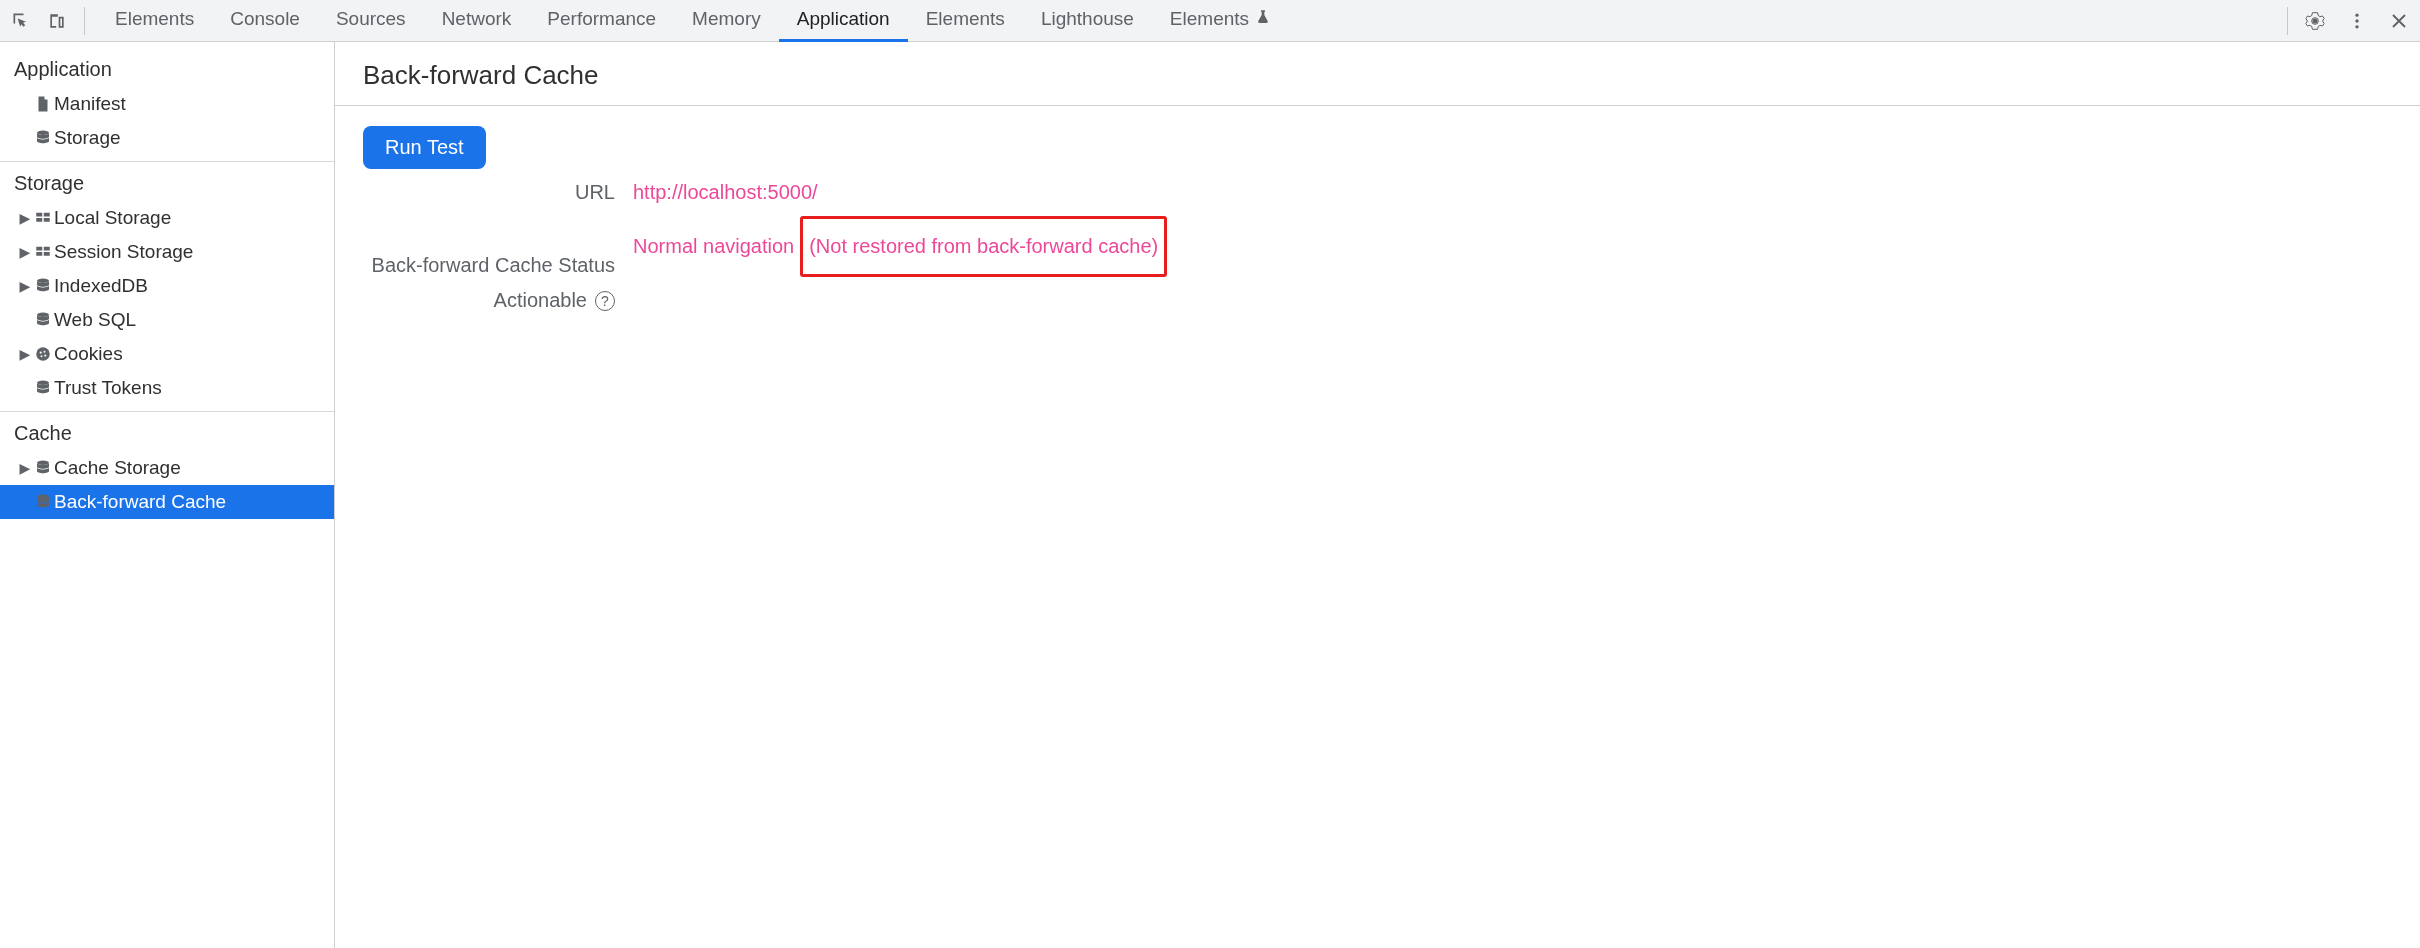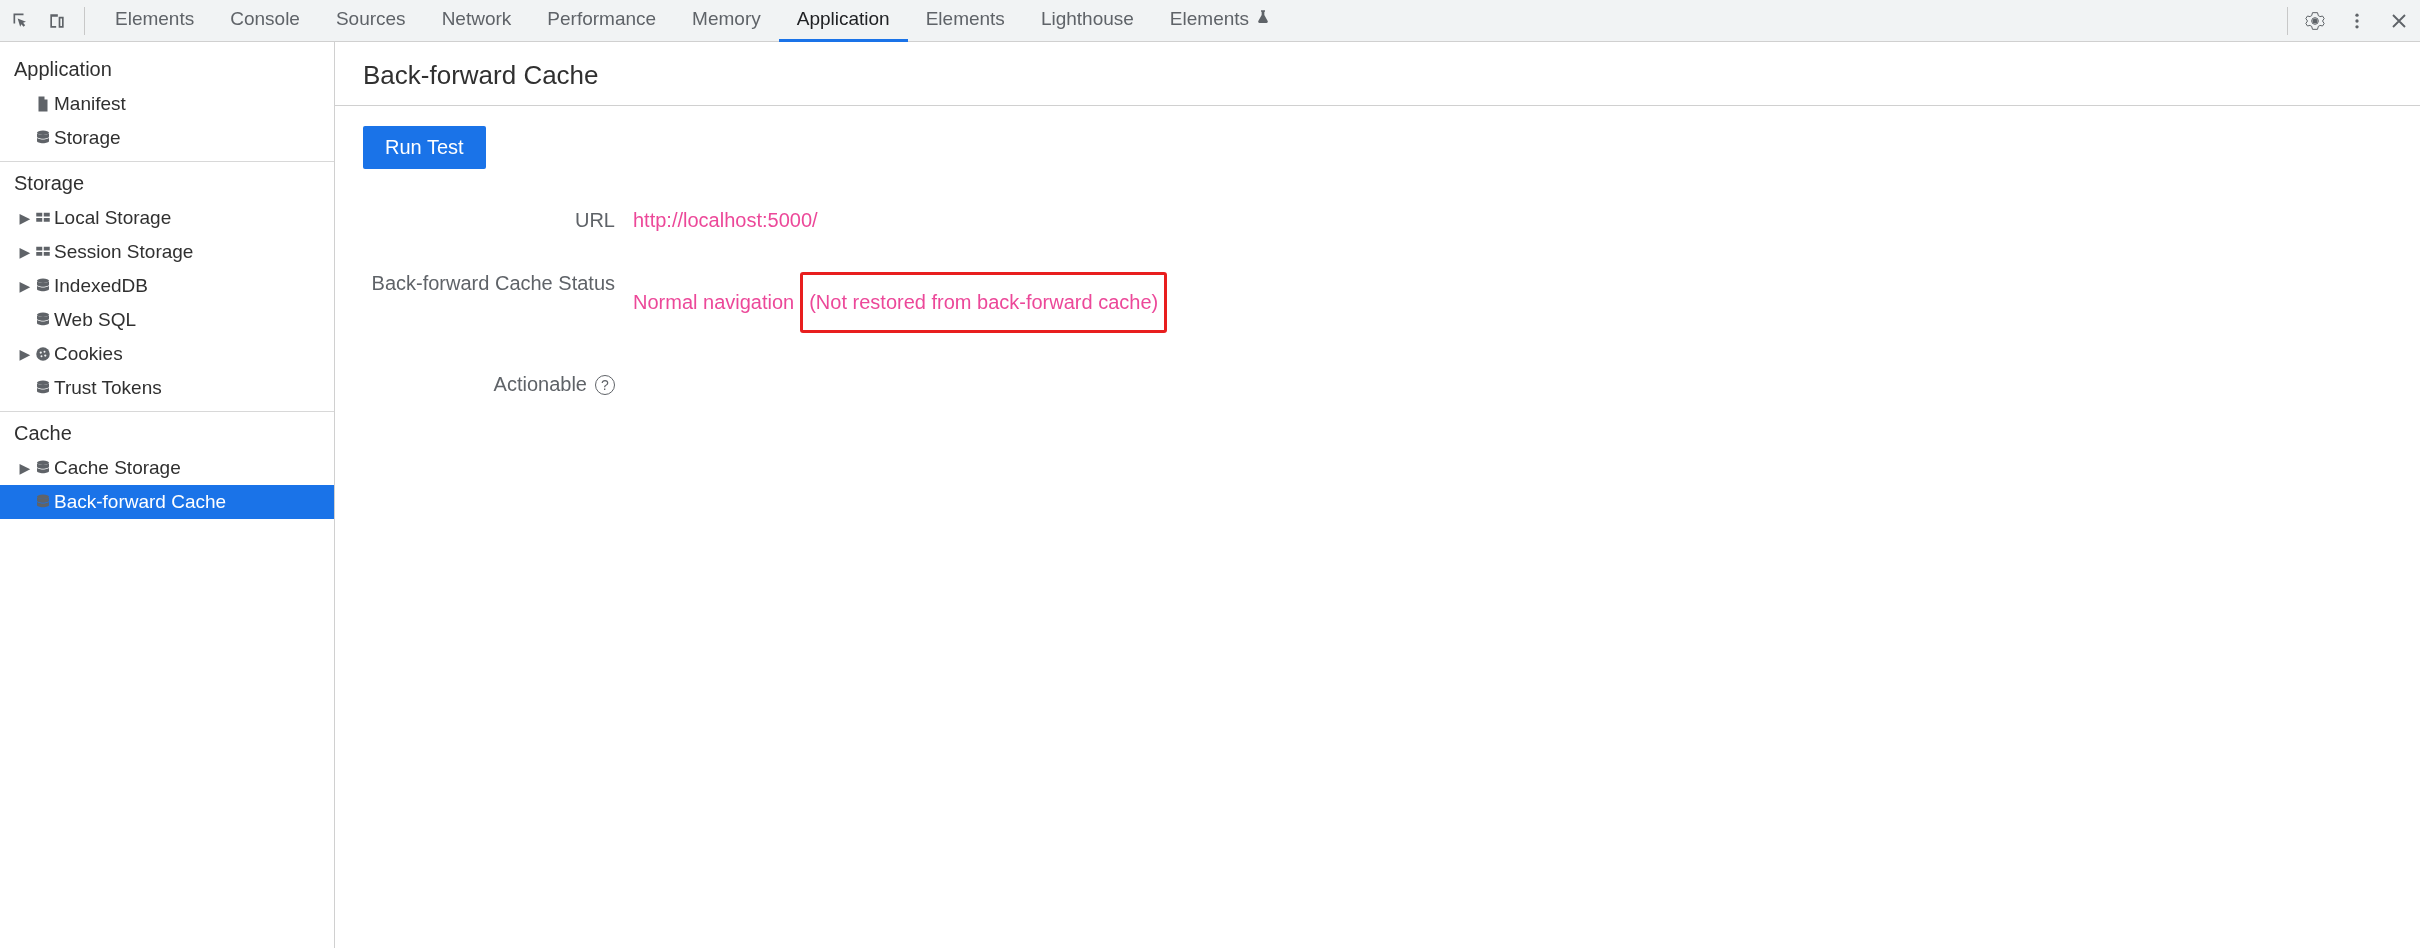--- a/index.html
+++ b/index.html
@@ -65,24 +65,24 @@
   
   .main { flex:1; overflow:auto; }
   .main-header {
     padding: 18px 28px 14px 28px;
     font-size:26px;
     border-bottom:1px solid #d0d0d0;
   }
   .main-body { padding: 20px 28px; }
   .run-btn {
     background:#1a73e8; color:#fff; border:none;
-    border-radius:2px; padding:10px 22px;
+    border-radius:8px; padding:10px 22px;
     font-size:20px; cursor:pointer;
   }
-  .kv { display:flex; align-items:flex-start; margin-top:40px; font-size:20px; }
+  .kv { display:flex; align-items:flex-end; margin-top:12px; font-size:20px; }
   .kv .k { width:270px; text-align:right; color:#5f6368; padding-right:18px; display:flex; align-items:center; justify-content:flex-end; gap:8px;}
   .kv .v { color:#ec4899; display:flex; align-items:center; gap:6px; flex-wrap:wrap;}
   .help-icon {
     width:20px; height:20px; border:1.5px solid #5f6368; border-radius:50%;
     display:inline-flex; align-items:center; justify-content:center;
     font-size:14px; color:#5f6368;
   }
   .hl-box { border:3px solid #e81e1e; border-radius:3px; padding:16px 6px; }
 </style>
 </head>

